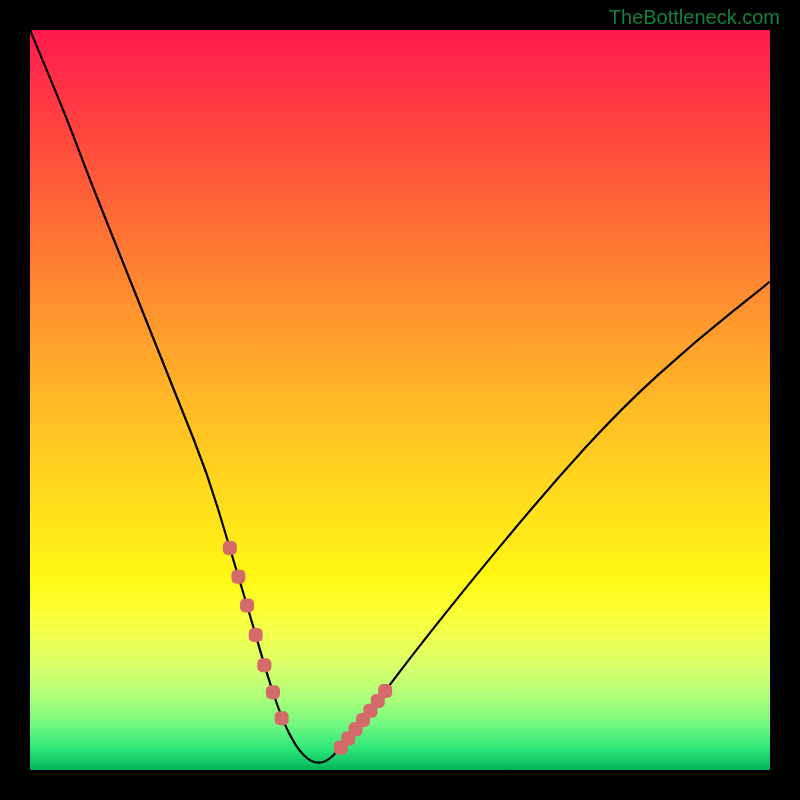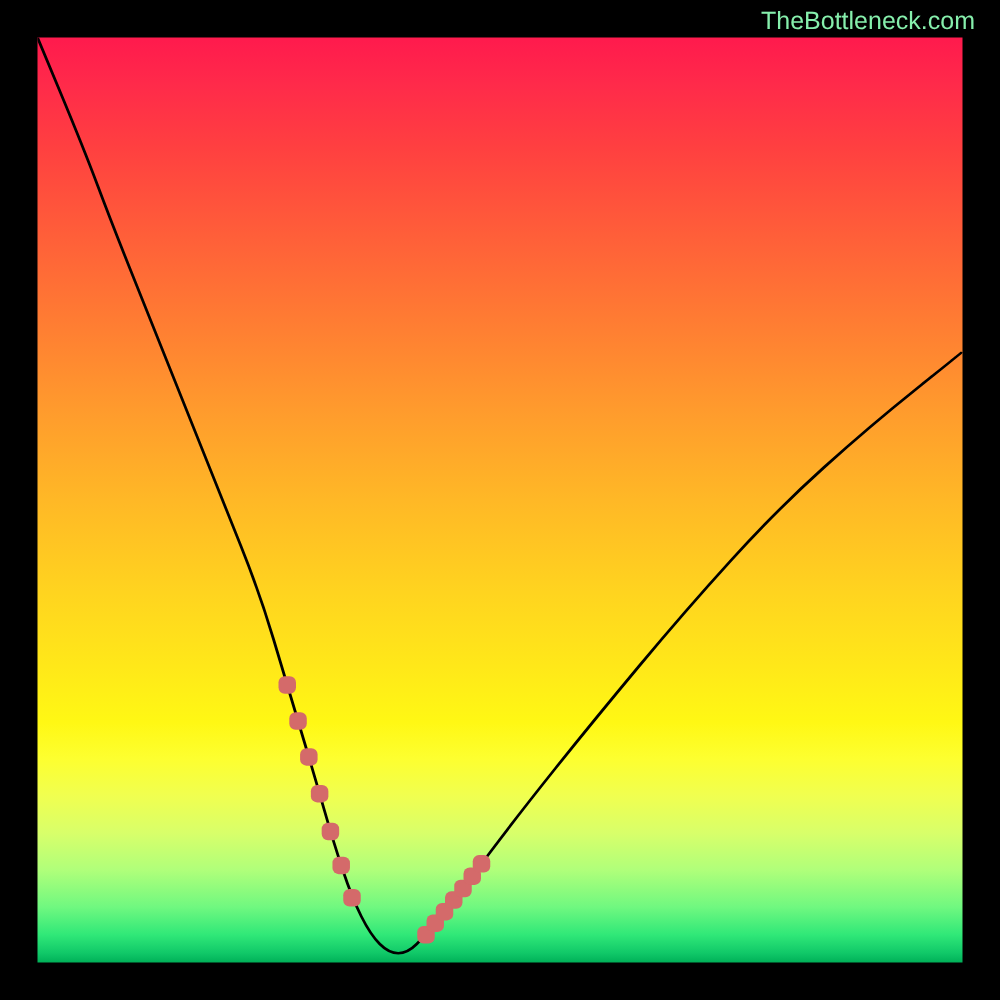--- a/index.html
+++ b/index.html
@@ -8,21 +8,21 @@
     width: 800px;
     height: 800px;
     background: #000;
     position: relative;
     font-family: Arial, sans-serif;
   }
   .watermark {
     position: absolute;
     top: 6px;
     right: 20px;
-    color: #86efac;
+    color: #15803d;
     font-size: 20px;
     font-weight: 500;
     z-index: 10;
   }
   .plot-area {
     position: absolute;
     top: 30px;
     left: 30px;
     width: 740px;
     height: 740px;

